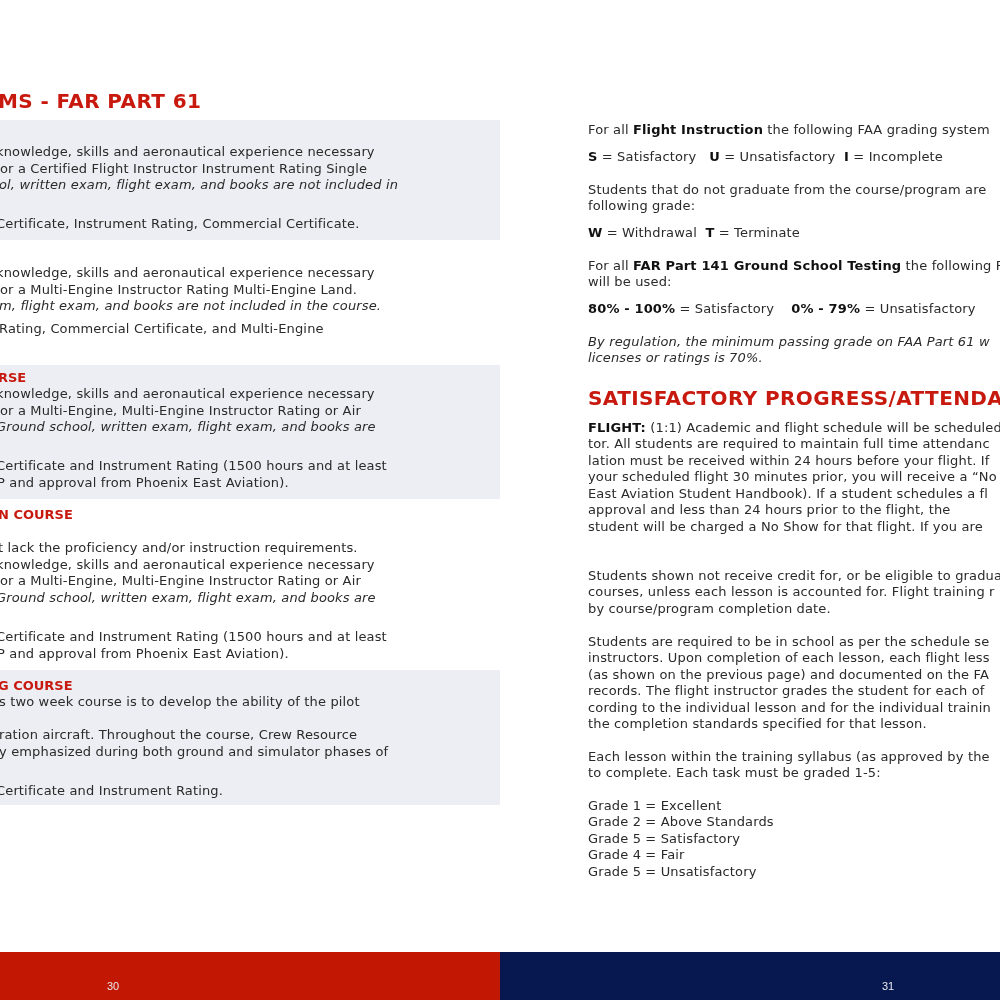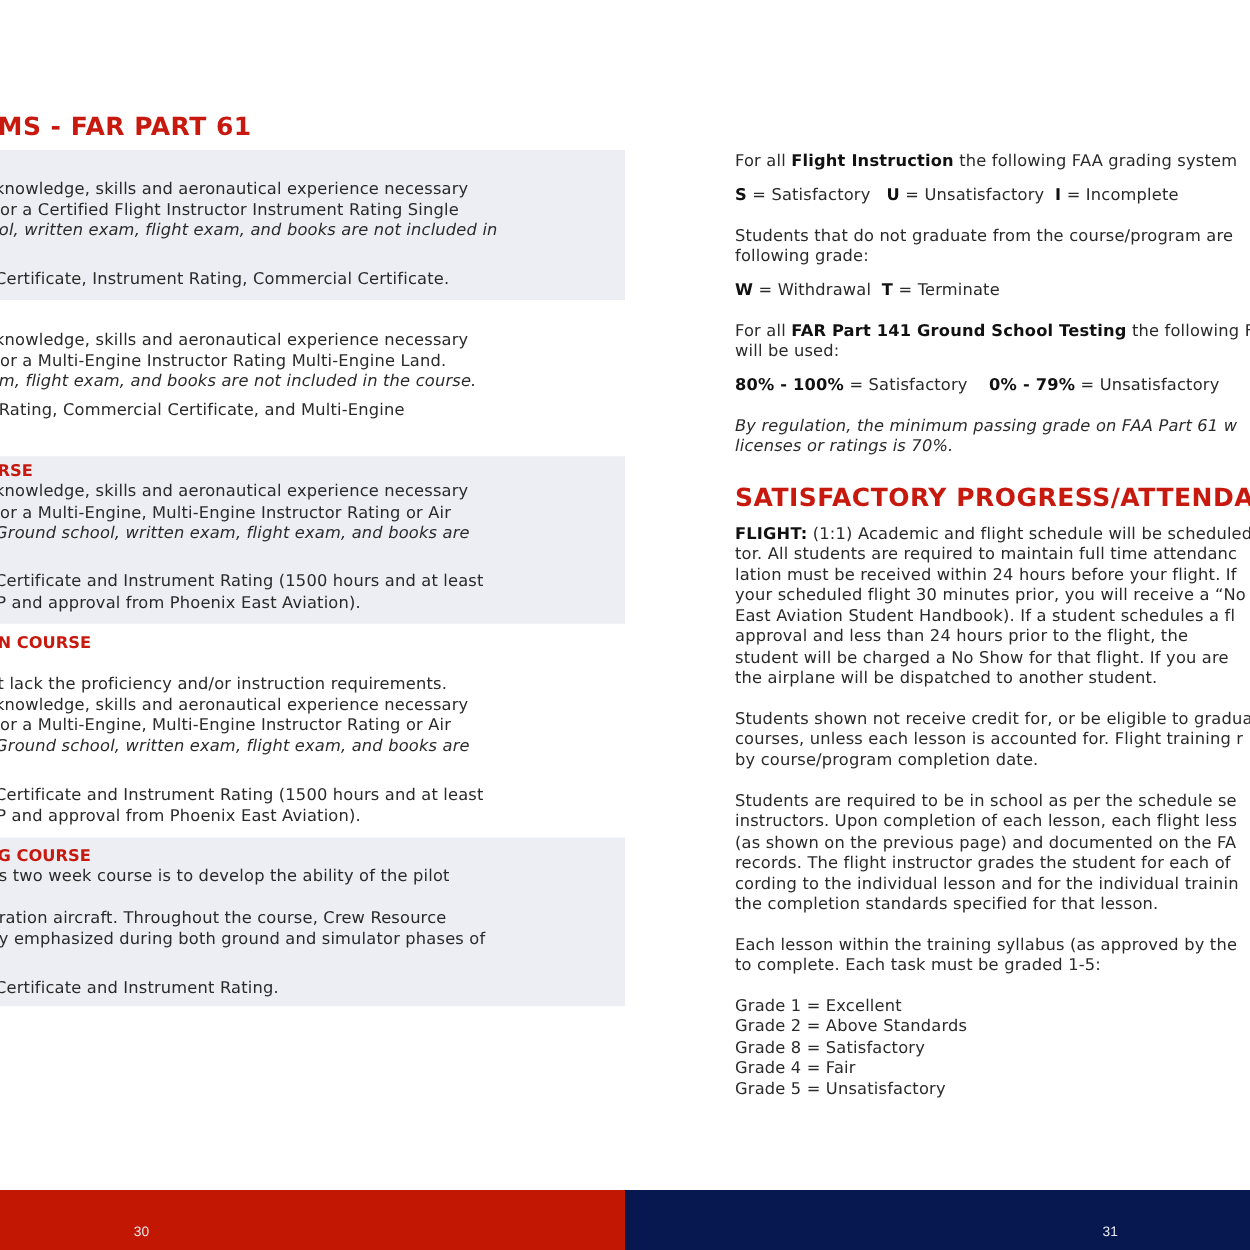--- a/index.html
+++ b/index.html
@@ -109,39 +109,38 @@
 
   <div class="line" style="left:88px; top:420px;">
     <span class="b">FLIGHT:</span><span> (1:1) Academic and flight schedule will be scheduled</span>
   </div>
   <div class="line" style="left:88px; top:436px;">tor. All students are required to maintain full time attendanc</div>
   <div class="line" style="left:88px; top:453px;">lation must be received within 24 hours before your flight. If</div>
   <div class="line" style="left:88px; top:469px;">your scheduled flight 30 minutes prior, you will receive a “No</div>
   <div class="line" style="left:88px; top:486px;">East Aviation Student Handbook). If a student schedules a fl</div>
   <div class="line" style="left:88px; top:502px;">approval and less than 24 hours prior to the flight, the</div>
   <div class="line" style="left:88px; top:519px;">student will be charged a No Show for that flight. If you are</div>
-  <div class="line" style="left:88px; top:535px;">the airplane will be dispatched to another student.</div>
 
   <div class="line" style="left:88px; top:568px;">Students shown not receive credit for, or be eligible to graduate</div>
   <div class="line" style="left:88px; top:584px;">courses, unless each lesson is accounted for. Flight training r</div>
   <div class="line" style="left:88px; top:601px;">by course/program completion date.</div>
 
   <div class="line" style="left:88px; top:634px;">Students are required to be in school as per the schedule se</div>
   <div class="line" style="left:88px; top:650px;">instructors. Upon completion of each lesson, each flight less</div>
   <div class="line" style="left:88px; top:667px;">(as shown on the previous page) and documented on the FA</div>
   <div class="line" style="left:88px; top:683px;">records. The flight instructor grades the student for each of</div>
   <div class="line" style="left:88px; top:700px;">cording to the individual lesson and for the individual trainin</div>
   <div class="line" style="left:88px; top:716px;">the completion standards specified for that lesson.</div>
 
   <div class="line" style="left:88px; top:749px;">Each lesson within the training syllabus (as approved by the</div>
   <div class="line" style="left:88px; top:765px;">to complete. Each task must be graded 1-5:</div>
 
   <div class="line" style="left:88px; top:798px;">Grade 1 = Excellent</div>
   <div class="line" style="left:88px; top:814px;">Grade 2 = Above Standards</div>
-  <div class="line" style="left:88px; top:831px;">Grade 8 = Satisfactory</div>
+  <div class="line" style="left:88px; top:831px;">Grade 5 = Satisfactory</div>
   <div class="line" style="left:88px; top:847px;">Grade 4 = Fair</div>
   <div class="line" style="left:88px; top:864px;">Grade 5 = Unsatisfactory</div>
 </div>
 
 <div class="footer footer-left">
   <span class="pagenum" style="left:107px;">30</span>
 </div>
 <div class="footer footer-right">
   <span class="pagenum" style="left:382px;">31</span>
 </div>

